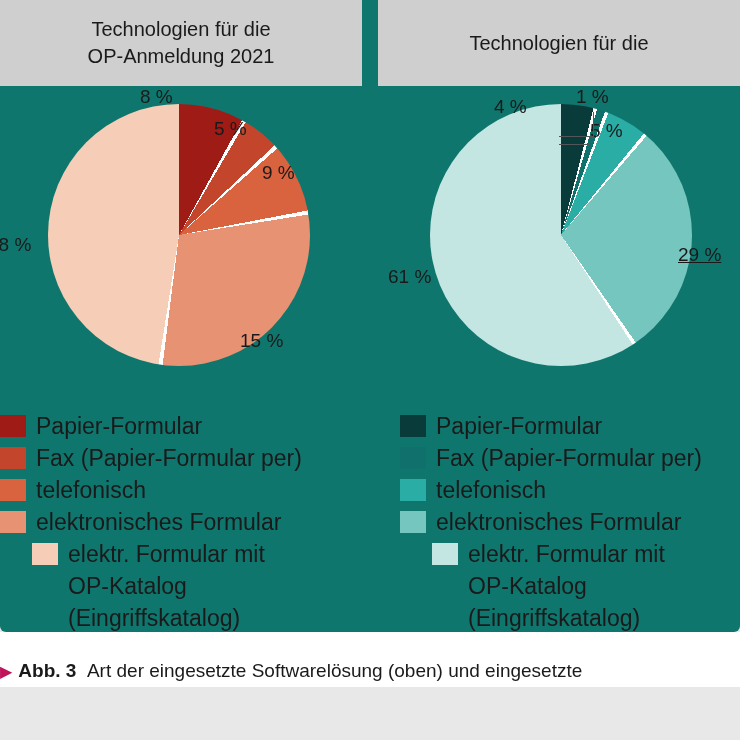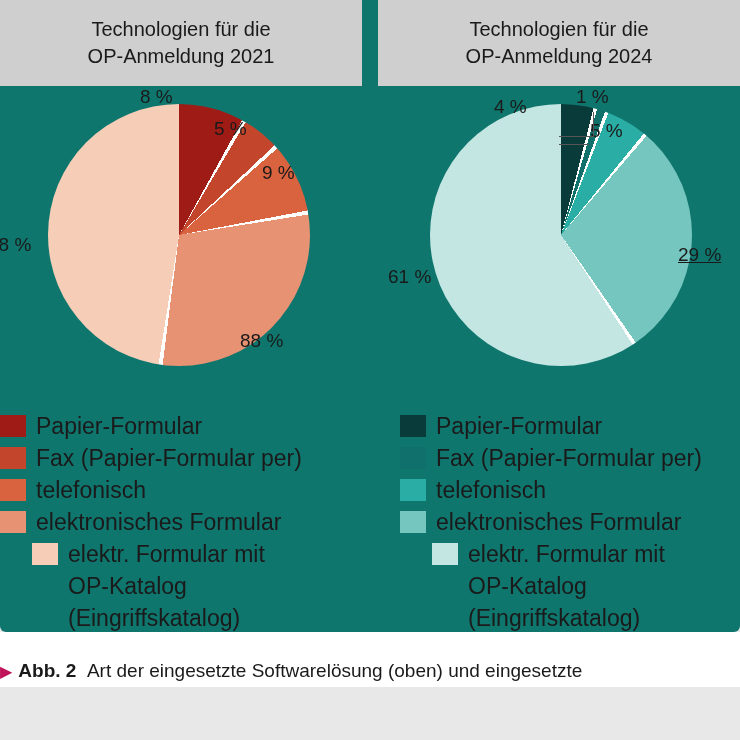--- a/index.html
+++ b/index.html
@@ -135,21 +135,21 @@
           #fff 46.8deg 48.6deg,
           #d9623f 48.6deg 79.2deg,
           #fff 79.2deg 81deg,
           #e79272 81deg 187.2deg,
           #fff 187.2deg 189deg,
           #f6cdb6 189deg 360deg);"></div>
 
       <div class="pct" style="left:140px;top:0px;">8 %</div>
       <div class="pct" style="left:214px;top:32px;">5 %</div>
       <div class="pct" style="left:262px;top:76px;">9 %</div>
-      <div class="pct" style="left:240px;top:244px;">88 %</div>
+      <div class="pct" style="left:240px;top:244px;">15 %</div>
       <div class="pct" style="left:-12px;top:148px;">48 %</div>
     </div>
 
     <div class="legend">
       <div class="legend-row">
         <div class="swatch" style="background:#9e1b16"></div>
         <div class="legend-label">Papier-Formular</div>
       </div>
       <div class="legend-row">
         <div class="swatch" style="background:#c3462c"></div>
@@ -169,21 +169,20 @@
           <span>elektr. Formular mit</span>
           <span class="l2">OP-Katalog (Eingriffskatalog)</span>
         </div>
       </div>
     </div>
   </div>
 
   <div class="panel right">
     <div class="panel-title">
       <span>Technologien für die</span>
-      <span>OP-Anmeldung 2024</span>
     </div>
 
     <div class="chart-area">
       <div class="pie" style="background:conic-gradient(
           #093b3b 0deg 14.4deg,
           #fff 14.4deg 16deg,
           #10706b 16deg 19.6deg,
           #fff 19.6deg 21.2deg,
           #2aada4 21.2deg 39.2deg,
           #fff 39.2deg 40.8deg,
@@ -226,14 +225,14 @@
           <span class="l2">OP-Katalog (Eingriffskatalog)</span>
         </div>
       </div>
     </div>
   </div>
 </div>
 
 <div class="whitegap"></div>
 
 <div class="caption">
-  <span class="arrow">▶</span><b>Abb. 2</b>&nbsp;&nbsp;<span>Art der eingesetzte Softwarelösung (oben) und eingesetzte</span>
+  <span class="arrow">▶</span><b>Abb. 3</b>&nbsp;&nbsp;<span>Art der eingesetzte Softwarelösung (oben) und eingesetzte</span>
 </div>
 
 </body></html>

